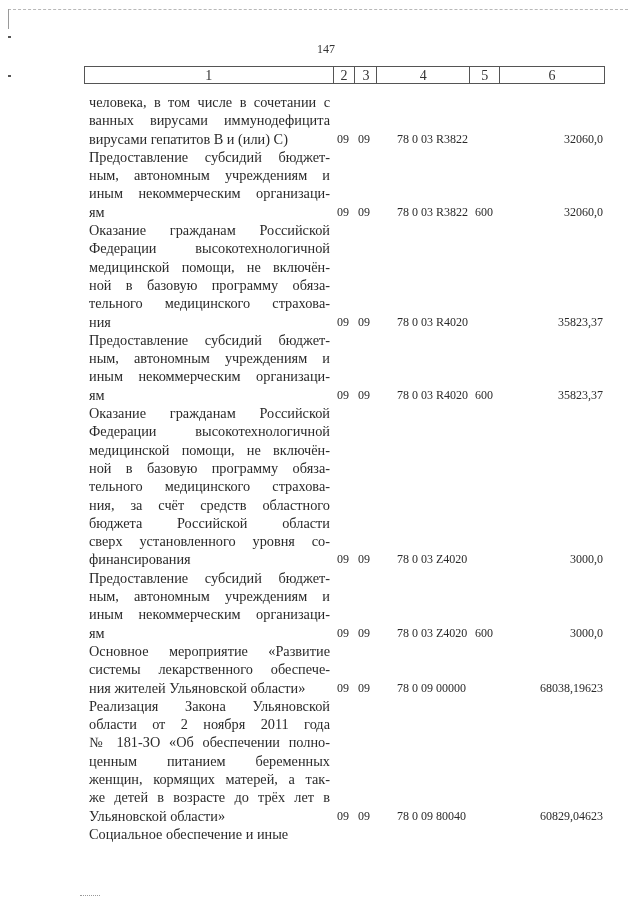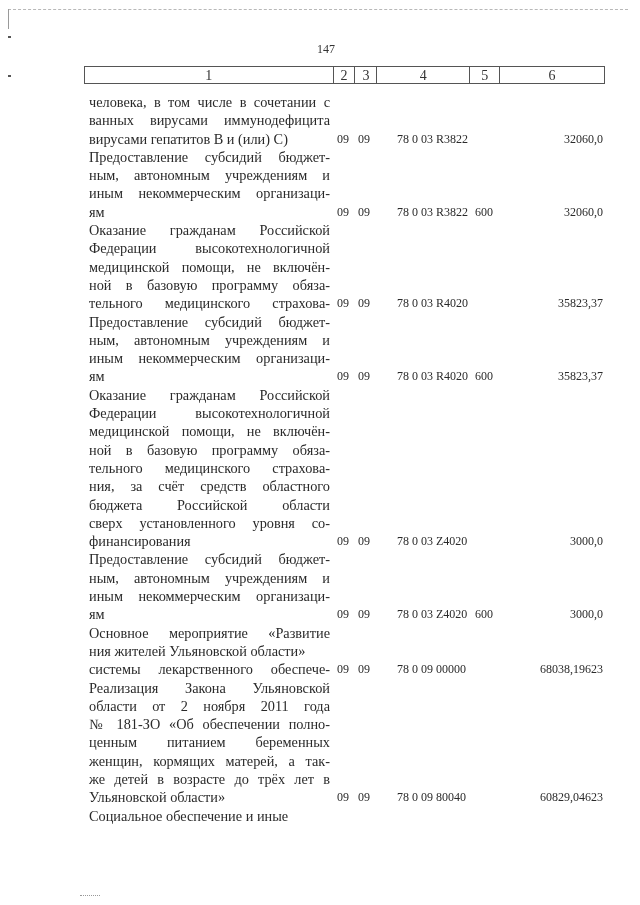--- a/index.html
+++ b/index.html
@@ -81,20 +81,21 @@
         <span class="c6">32060,0</span>
       </div>
     </div>
     <div class="row">
       <div class="desc">
         <span class="ln">Оказание гражданам Российской</span>
         <span class="ln">Федерации высокотехнологичной</span>
         <span class="ln">медицинской помощи, не включён-</span>
         <span class="ln">ной в базовую программу обяза-</span>
         <span class="ln">тельного медицинского страхова-</span>
+        <span class="ln last">ния</span>
       </div>
       <div class="codes">
         <span class="c2">09</span>
         <span class="c3">09</span>
         <span class="c4">78 0 03 R4020</span>
         <span class="c5"></span>
         <span class="c6">35823,37</span>
       </div>
     </div>
     <div class="row">
@@ -143,22 +144,22 @@
         <span class="c2">09</span>
         <span class="c3">09</span>
         <span class="c4">78 0 03 Z4020</span>
         <span class="c5">600</span>
         <span class="c6">3000,0</span>
       </div>
     </div>
     <div class="row">
       <div class="desc">
         <span class="ln">Основное мероприятие «Развитие</span>
+        <span class="ln">системы лекарственного обеспече-</span>
         <span class="ln last">ния жителей Ульяновской области»</span>
-        <span class="ln">системы лекарственного обеспече-</span>
       </div>
       <div class="codes">
         <span class="c2">09</span>
         <span class="c3">09</span>
         <span class="c4">78 0 09 00000</span>
         <span class="c5"></span>
         <span class="c6">68038,19623</span>
       </div>
     </div>
     <div class="row">

